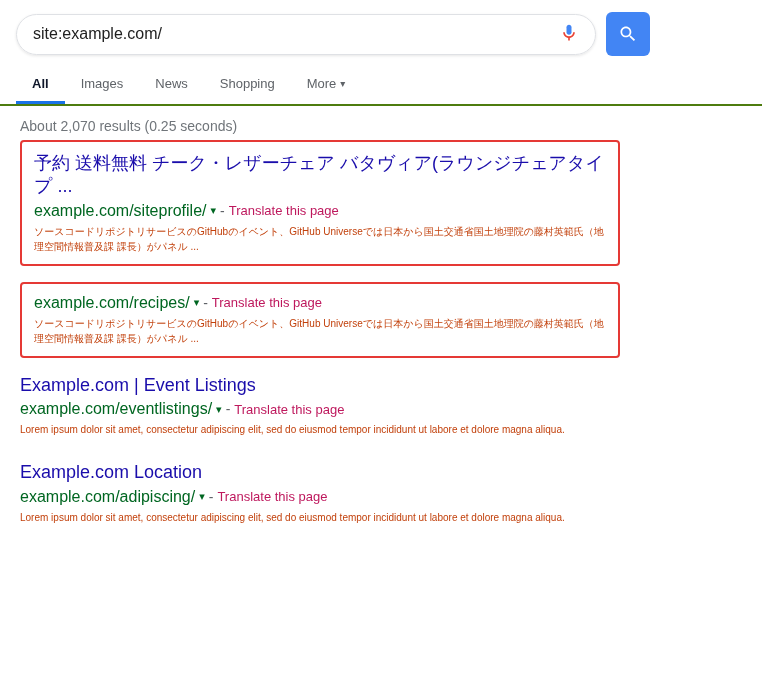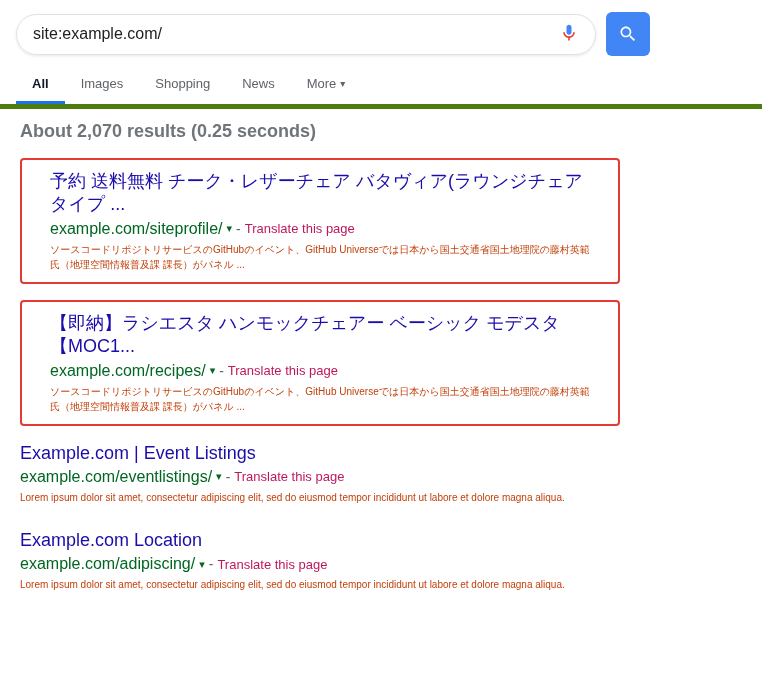--- a/index.html
+++ b/index.html
@@ -6,21 +6,21 @@
     body {
       font-family: Arial, sans-serif;
       background: #fff;
       color: #212121;
       font-size: 14px;
     }
 
     
     .search-header {
       padding: 12px 16px 0 16px;
-      border-bottom: 5px solid #4d7c0f;
+      border-bottom: 2px solid #4d7c0f;
     }
     .search-bar-row {
       display: flex;
       align-items: center;
       margin-bottom: 10px;
     }
     .search-box {
       display: flex;
       align-items: center;
       border: 1px solid #dfe1e5;
@@ -85,34 +85,33 @@
       font-size: 10px;
       color: #5f6368;
     }
 
     
     .results-area {
       padding: 12px 20px 20px 20px;
     }
     .results-stats {
       color: #70757a;
-      font-size: 18px;
-      margin-bottom: 16px;
-      font-weight: bold;
+      font-size: 14px;
+      margin-bottom: 6px;
     }
 
     
     .result-item {
       margin-bottom: 24px;
       max-width: 600px;
     }
     .result-item.highlighted {
       border: 2px solid #e53935;
       border-radius: 4px;
-      padding: 10px 28px;
+      padding: 10px 12px;
       margin-bottom: 16px;
     }
     .result-title {
       font-size: 18px;
       color: #1a0dab;
       text-decoration: none;
       cursor: pointer;
       line-height: 1.3;
       display: block;
       margin-bottom: 3px;
@@ -162,22 +161,22 @@
     <button class="search-button">
       <svg width="20" height="20" viewBox="0 0 24 24">
         <path fill="white" d="M15.5 14h-.79l-.28-.27C15.41 12.59 16 11.11 16 9.5 16 5.91 13.09 3 9.5 3S3 5.91 3 9.5 5.91 16 9.5 16c1.61 0 3.09-.59 4.23-1.57l.27.28v.79l5 4.99L20.49 19l-4.99-5zm-6 0C7.01 14 5 11.99 5 9.5S7.01 5 9.5 5 14 7.01 14 9.5 11.99 14 9.5 14z"></path>
       </svg>
     </button>
   </div>
 
   <nav class="nav-tabs">
     <div class="nav-tab active">All</div>
     <div class="nav-tab">Images</div>
+    <div class="nav-tab">News</div>
     <div class="nav-tab">Shopping</div>
-    <div class="nav-tab">News</div>
     <div class="nav-tab">
       <span>More</span>
       <span class="chevron">▾</span>
     </div>
   </nav>
 </div>
 
 <div class="results-area">
   <div class="results-stats">About 2,070 results (0.25 seconds)</div>
 
@@ -186,21 +185,20 @@
     <div class="result-url-row">
       <span class="result-url">example.com/siteprofile/</span>
       <span class="result-dropdown">▾</span>
       <span style="color:#5f6368;">-</span>
       <a class="translate-link">Translate this page</a>
     </div>
     <div class="result-snippet">ソースコードリポジトリサービスのGitHubのイベント、GitHub Universeでは日本から国土交通省国土地理院の藤村英範氏（地理空間情報普及課 課長）がパネル ...</div>
   </div>
 
   <div class="result-item highlighted">
-    <a class="result-title">【即納】ラシエスタ ハンモックチェアー ベーシック モデスタ 【MOC1...</a>
     <div class="result-url-row">
       <span class="result-url">example.com/recipes/</span>
       <span class="result-dropdown">▾</span>
       <span style="color:#5f6368;">-</span>
       <a class="translate-link">Translate this page</a>
     </div>
     <div class="result-snippet">ソースコードリポジトリサービスのGitHubのイベント、GitHub Universeでは日本から国土交通省国土地理院の藤村英範氏（地理空間情報普及課 課長）がパネル ...</div>
   </div>
 
   <div class="result-item">

